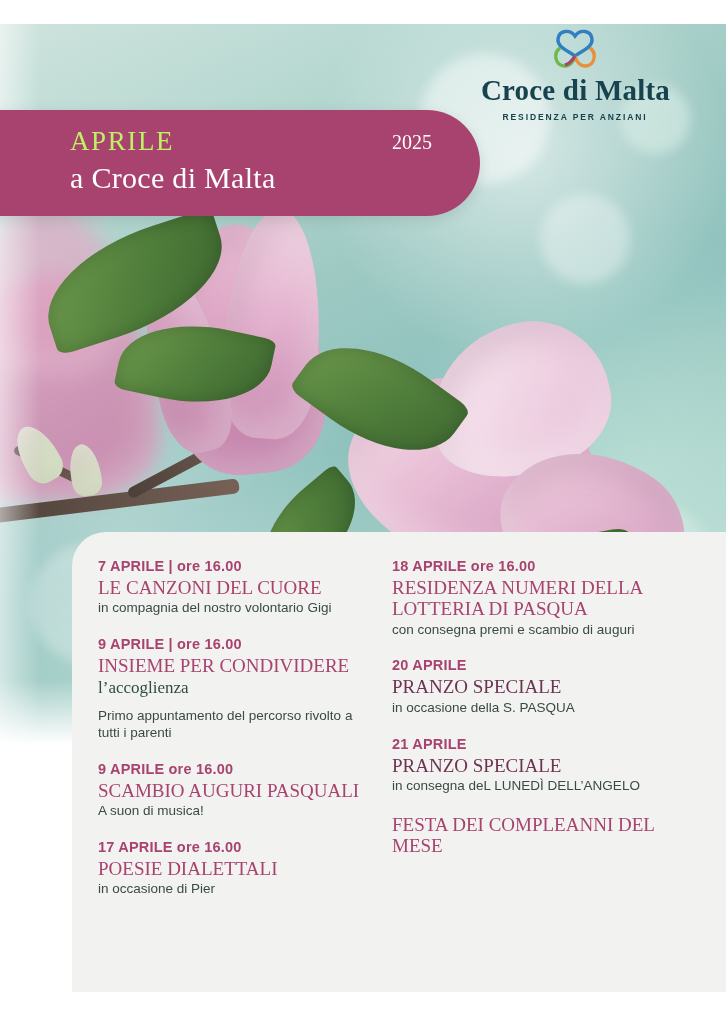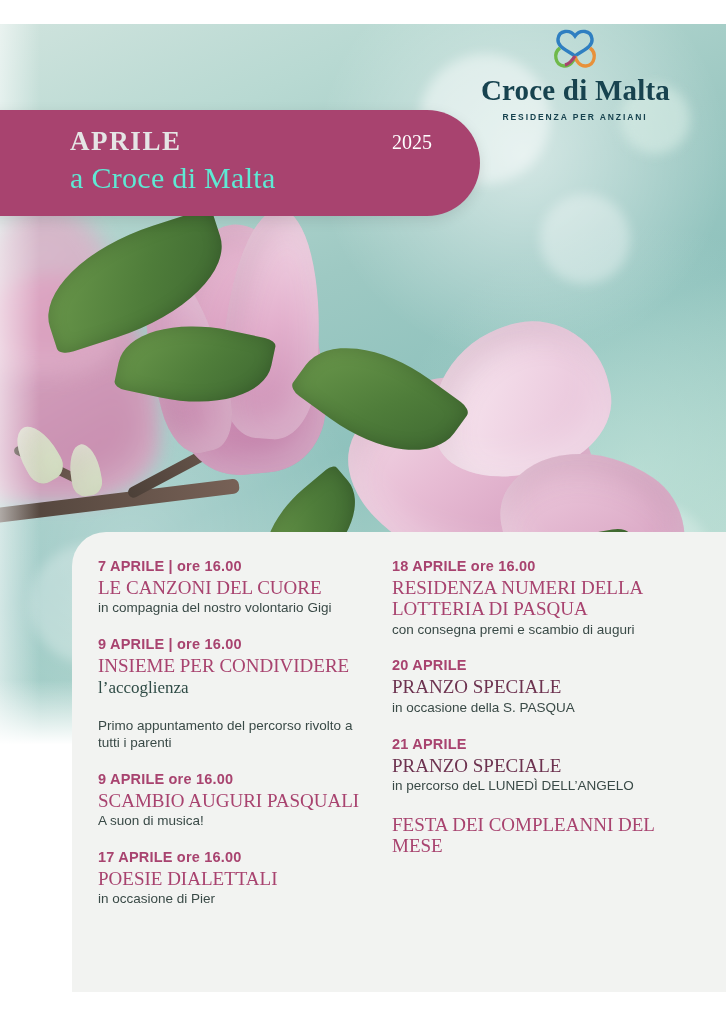--- a/index.html
+++ b/index.html
@@ -117,38 +117,38 @@
     box-shadow: 0 4px 14px rgba(0,0,0,0.10);
   }
   .banner-inner {
     position: absolute;
     left: 110px;
     top: 16px;
     right: 20px;
   }
   .banner-month {
     font-family: "Liberation Serif", serif;
-    font-weight: bold;
+    font-weight: normal;
     font-size: 27px;
     letter-spacing: 1.6px;
-    color: #e5e5e5;
+    color: #bef264;
     display: inline-block;
   }
   .banner-year {
     font-family: "Liberation Serif", serif;
     font-size: 20px;
     color: #ffffff;
     position: absolute;
     right: 28px;
     top: 5px;
   }
   .banner-place {
     font-family: "Liberation Serif", serif;
     font-size: 30px;
-    color: #5eead4;
+    color: #ffffff;
     margin-top: 4px;
     letter-spacing: 0.3px;
   }
 
   
   .panel {
     position: absolute;
     left: 72px;
     top: 532px;
     width: 711px;
@@ -187,21 +187,21 @@
   .ev-desc {
     font-size: 13.5px;
     color: #3a4a47;
     line-height: 1.25;
   }
   .ev-sub {
     font-family: "Liberation Serif", serif;
     font-size: 17px;
     color: #2f4b46;
     line-height: 1.15;
-    margin-bottom: 20px;
+    margin-bottom: 10px;
   }
 </style>
 </head>
 <body>
 
 <div class="poster">
 
   <div class="photo">
     <div class="bokeh" style="left:420px;top:30px;width:130px;height:130px;background:rgba(255,255,255,0.45);"></div>
     <div class="bokeh" style="left:540px;top:170px;width:90px;height:90px;background:rgba(255,255,255,0.35);"></div>
@@ -303,21 +303,21 @@
 
       <div class="event">
         <div class="ev-date">20 APRILE</div>
         <div class="ev-title dark">PRANZO SPECIALE</div>
         <div class="ev-desc">in occasione della S. PASQUA</div>
       </div>
 
       <div class="event">
         <div class="ev-date">21 APRILE</div>
         <div class="ev-title dark">PRANZO SPECIALE</div>
-        <div class="ev-desc">in percorso deL LUNEDÌ DELL’ANGELO</div>
+        <div class="ev-desc">in consegna deL LUNEDÌ DELL’ANGELO</div>
       </div>
 
       <div class="event">
         <div class="ev-title">FESTA DEI COMPLEANNI DEL MESE</div>
         <div class="ev-desc"></div>
       </div>
 
     </div>
 
   </div>

